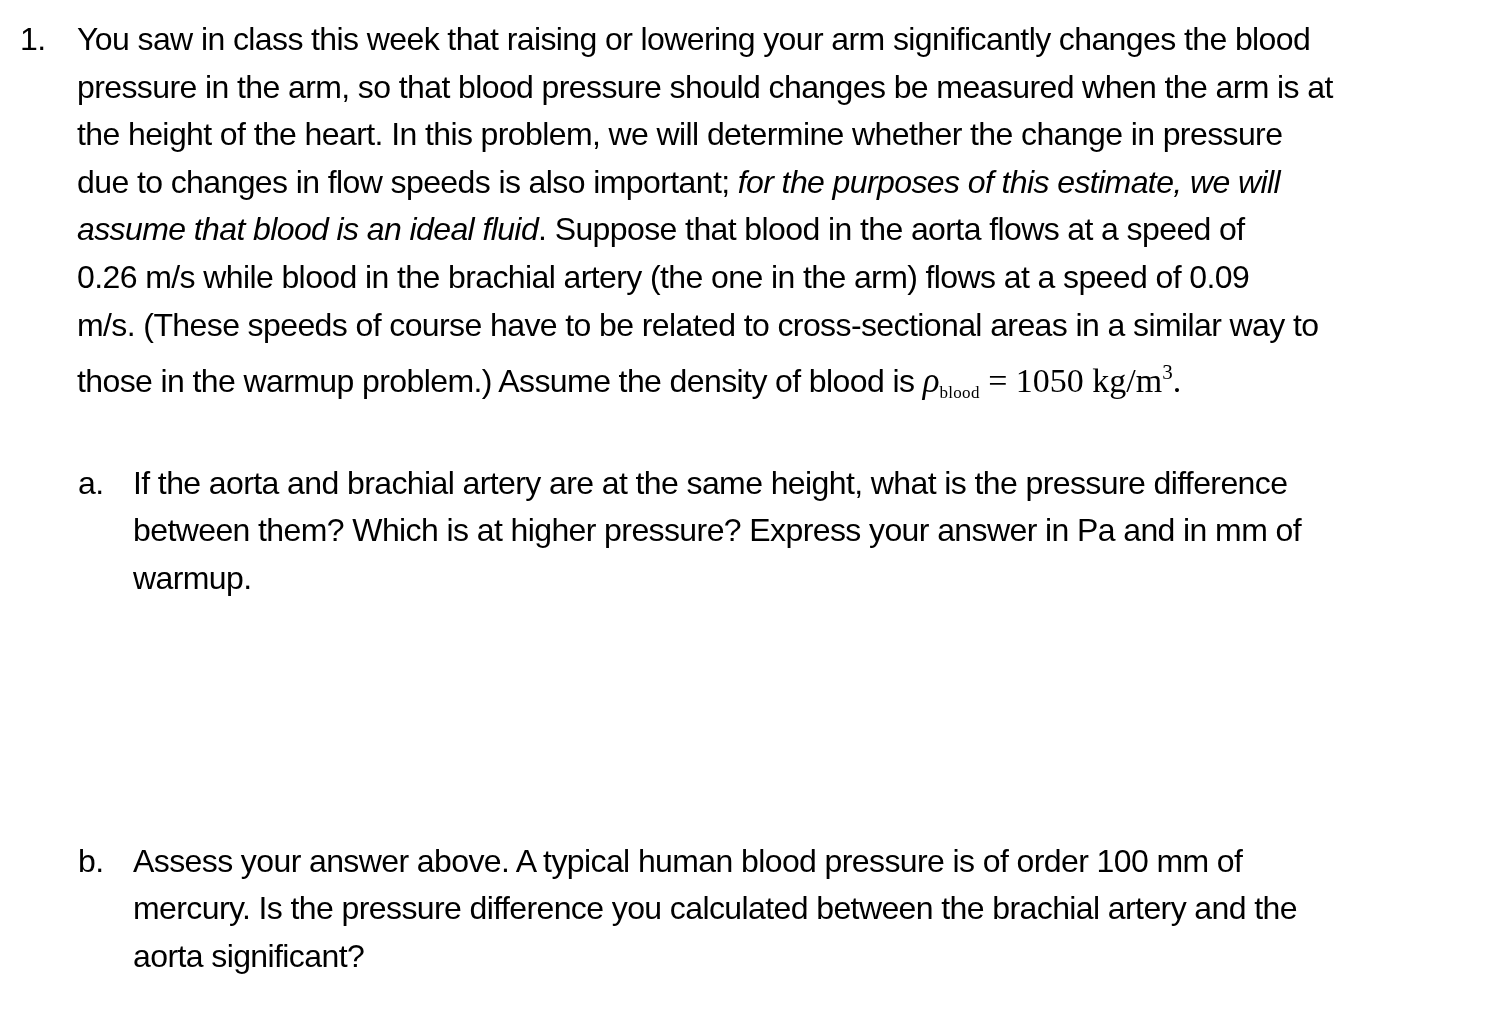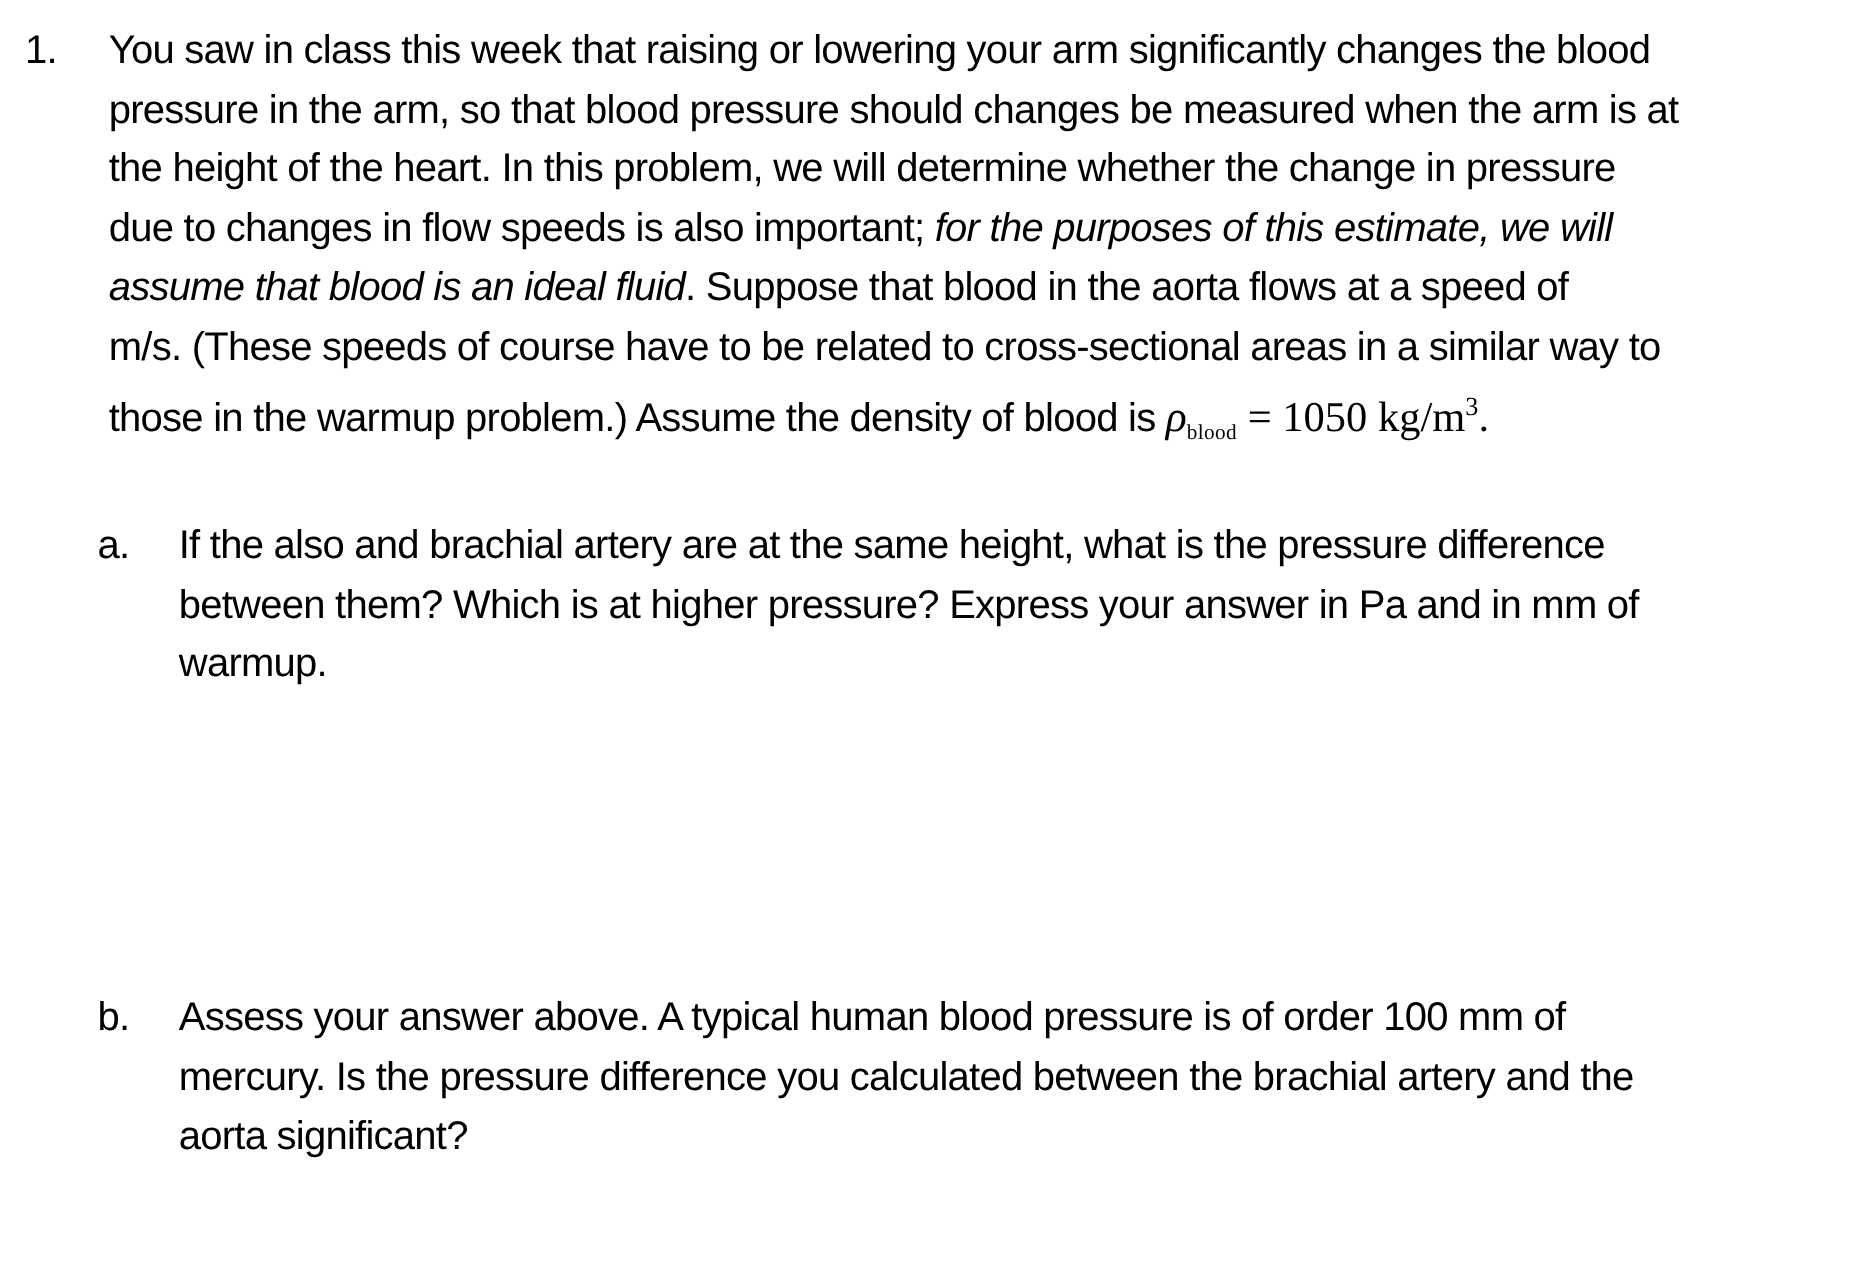--- a/index.html
+++ b/index.html
@@ -27,21 +27,20 @@
   }
   .problem-number {
     width: 57px;
     flex: 0 0 57px;
   }
   .problem-body {
     flex: 1 1 auto;
   }
   .line {
     white-space: nowrap;
-    margin-left: 10px;
   }
   .italic {
     font-style: italic;
   }
   
   .fm {
     font-family: "Liberation Serif", "DejaVu Serif", serif;
     font-size: 34px;
     letter-spacing: 0;
   }
@@ -78,27 +77,28 @@
 
 <div class="page">
   <div class="problem-row">
     <div class="problem-number">1.</div>
     <div class="problem-body">
       <div class="line">You saw in class this week that raising or lowering your arm significantly changes the blood</div>
       <div class="line">pressure in the arm, so that blood pressure should changes be measured when the arm is at</div>
       <div class="line">the height of the heart. In this problem, we will determine whether the change in pressure</div>
       <div class="line"><span>due to changes in flow speeds is also important; </span><span class="italic">for the purposes of this estimate, we will</span></div>
       <div class="line"><span class="italic">assume that blood is an ideal fluid</span><span>. Suppose that blood in the aorta flows at a speed of</span></div>
+      <div class="line">0.26 m/s while blood in the brachial artery (the one in the arm) flows at a speed of 0.09</div>
       <div class="line">m/s. (These speeds of course have to be related to cross-sectional areas in a similar way to</div>
       <div class="line"><span>those in the warmup problem.) Assume the density of blood is </span><span class="fm"><span class="fm-rho">ρ</span><span class="fm-sub">blood</span><span> = 1050 kg/m</span><span class="fm-sup">3</span><span>.</span></span></div>
 
       <div class="part part-a">
         <div class="part-label">a.</div>
         <div class="part-lines">
-          <div class="line">If the also and brachial artery are at the same height, what is the pressure difference</div>
+          <div class="line">If the aorta and brachial artery are at the same height, what is the pressure difference</div>
           <div class="line">between them? Which is at higher pressure? Express your answer in Pa and in mm of</div>
           <div class="line">warmup.</div>
         </div>
       </div>
 
       <div class="part part-b">
         <div class="part-label">b.</div>
         <div class="part-lines">
           <div class="line">Assess your answer above. A typical human blood pressure is of order 100 mm of</div>
           <div class="line">mercury. Is the pressure difference you calculated between the brachial artery and the</div>

